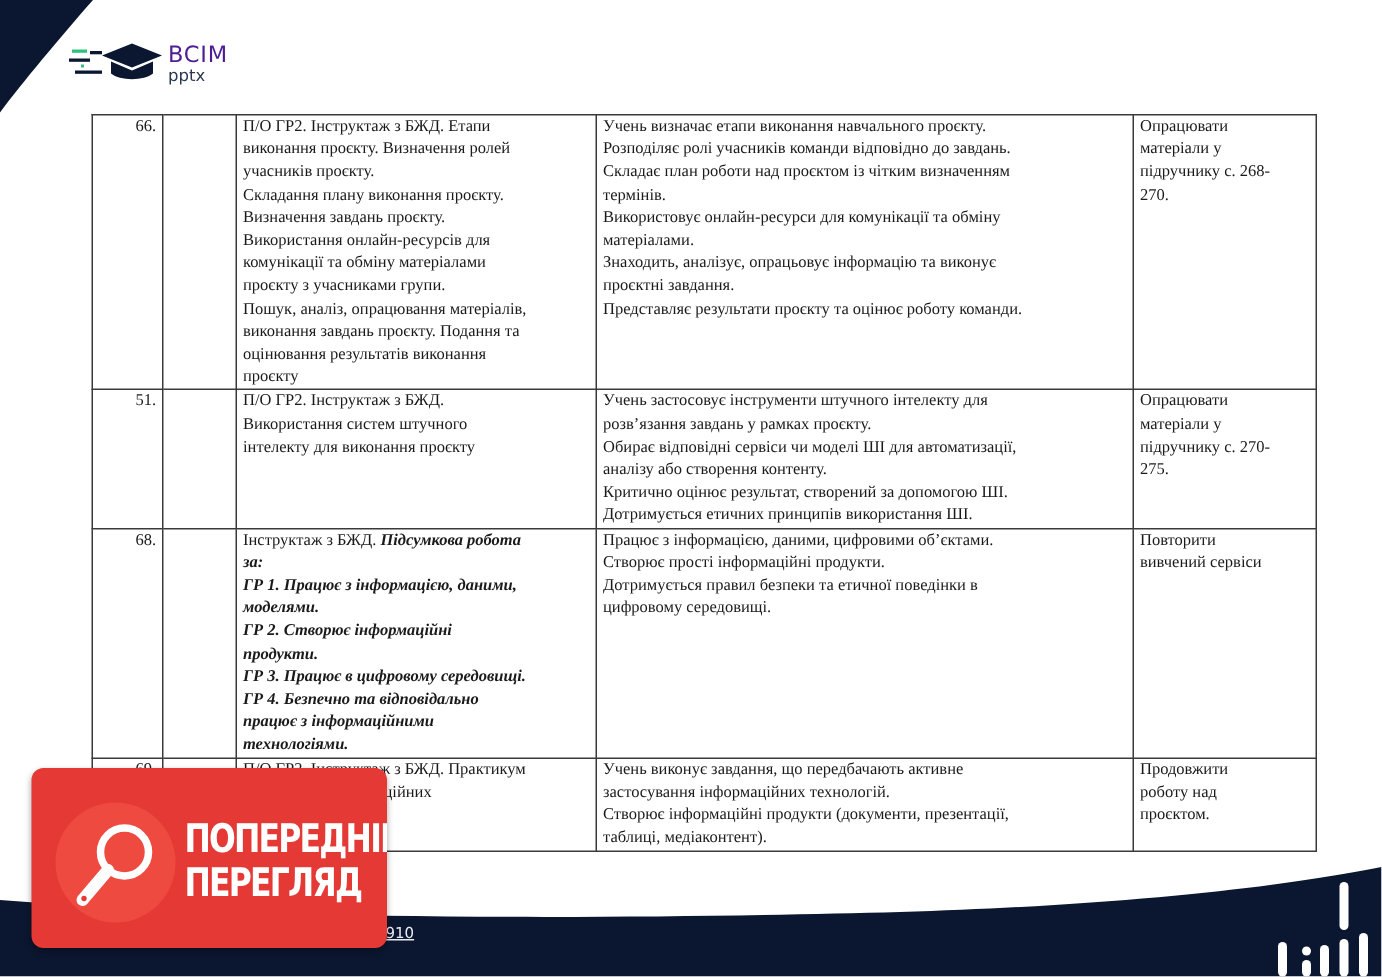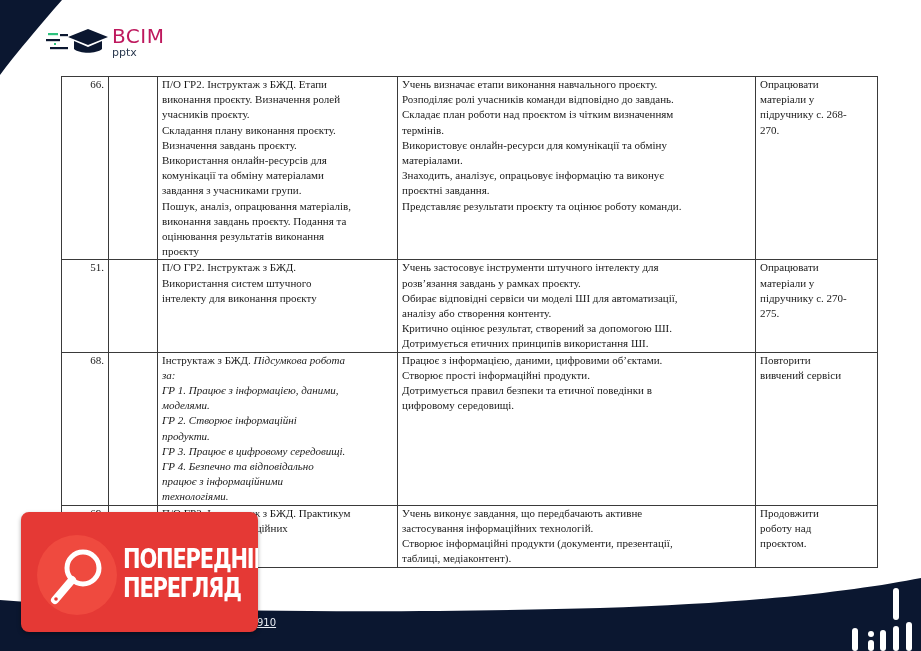--- a/index.html
+++ b/index.html
@@ -10,37 +10,37 @@
     color: #1a1a1a;
   }
   .corner-tl {
     position: absolute; left: 0; top: 0; width: 921px; height: 651px;
     pointer-events: none;
   }
   .logo {
     position: absolute; left: 46px; top: 24px; height: 36px; display: flex; align-items: center;
   }
   .logo-text { margin-left: 4px; line-height: 1; }
-  .logo-title { font-family: "DejaVu Sans", sans-serif; font-size: 20px; color: #be185d; letter-spacing: 0.5px; display: block; }
+  .logo-title { font-family: "DejaVu Sans", sans-serif; font-size: 15px; color: #4c1d95; letter-spacing: 0.5px; display: block; }
   .logo-sub { font-family: "DejaVu Sans", sans-serif; font-size: 11px; color: #2b3a50; display: block; margin-top: 1px; }
 
   table.plan {
     position: absolute; left: 61px; top: 76px;
     border-collapse: collapse;
     font-size: 11px; line-height: 15.2px;
     table-layout: fixed;
   }
   table.plan td {
     border: 1px solid #3a3a3a;
     vertical-align: top;
     padding: 0 4px;
   }
   td.num { text-align: right; padding-right: 6px; }
   td.hw { }
-  .b { font-weight: normal; font-style: italic; }
+  .b { font-weight: bold; font-style: italic; }
   .line { display: block; }
   .page-num {
     position: absolute; left: 257px; top: 617px;
     font-family: "DejaVu Sans", sans-serif; font-size: 10px; color: #e8ecf2; text-decoration: underline;
   }
   .preview-badge {
     position: absolute; left: 21px; top: 512px; width: 237px; height: 120px;
     background: #e53935; border-radius: 8px;
     box-shadow: 0 2px 4px rgba(0,0,0,0.35);
     overflow: hidden;
@@ -106,21 +106,21 @@
       <td class="num">66.</td>
       <td></td>
       <td>
         <span class="line">П/О ГР2. Інструктаж з БЖД. Етапи</span>
         <span class="line">виконання проєкту. Визначення ролей</span>
         <span class="line">учасників проєкту.</span>
         <span class="line">Складання плану виконання проєкту.</span>
         <span class="line">Визначення завдань проєкту.</span>
         <span class="line">Використання онлайн-ресурсів для</span>
         <span class="line">комунікації та обміну матеріалами</span>
-        <span class="line">завдання з учасниками групи.</span>
+        <span class="line">проєкту з учасниками групи.</span>
         <span class="line">Пошук, аналіз, опрацювання матеріалів,</span>
         <span class="line">виконання завдань проєкту. Подання та</span>
         <span class="line">оцінювання результатів виконання</span>
         <span class="line">проєкту</span>
       </td>
       <td>
         <span class="line">Учень визначає етапи виконання навчального проєкту.</span>
         <span class="line">Розподіляє ролі учасників команди відповідно до завдань.</span>
         <span class="line">Складає план роботи над проєктом із чітким визначенням</span>
         <span class="line">термінів.</span>

